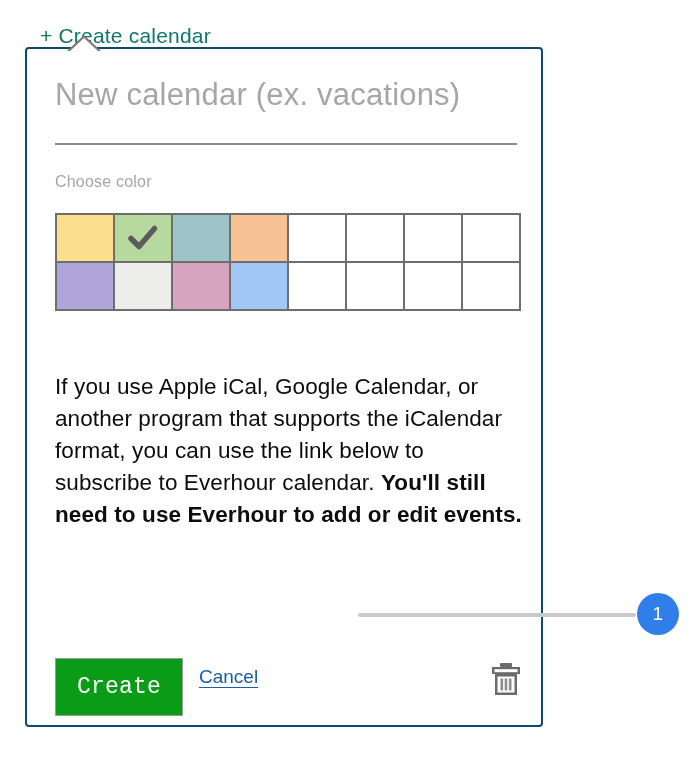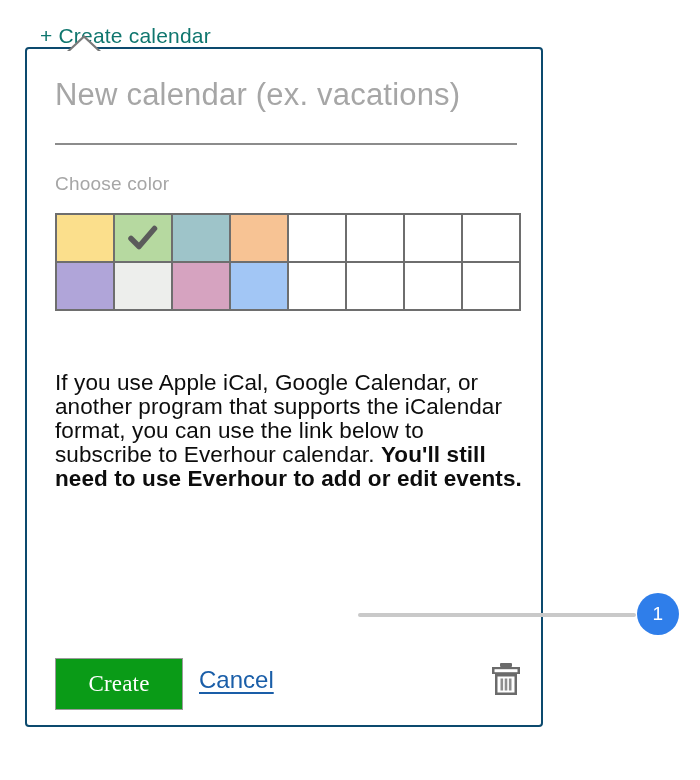--- a/index.html
+++ b/index.html
@@ -86,21 +86,21 @@
     top: 94px;
     width: 462px;
     height: 2px;
     background: #8c8c8c;
   }
 
   
   .section-label {
     position: absolute;
     left: 28px;
-    font-size: 19px;
+    font-size: 16px;
     color: #a6a6a6;
     letter-spacing: 0.2px;
   }
   .label-choose-color { top: 124px; }
   .label-connect      { top: 290px; }
 
   
   .color-grid {
     position: absolute;
     left: 28px;
@@ -128,21 +128,21 @@
   }
   .swatch .check svg { display: block; }
 
   
   .connect-copy {
     position: absolute;
     left: 28px;
     top: 322px;
     width: 468px;
     font-size: 22.5px;
-    line-height: 24px;
+    line-height: 32px;
     color: #0d0d0d;
     letter-spacing: 0.1px;
   }
   .connect-copy b { font-weight: bold; }
 
   
   .subscription-link {
     position: absolute;
     left: 28px;
     top: 538px;
@@ -153,36 +153,36 @@
     cursor: pointer;
     white-space: nowrap;
   }
 
   
   .create-button {
     position: absolute;
     left: 28px;
     top: 609px;
     width: 128px;
-    height: 52px;
+    height: 58px;
     background: #0a9b17;
     border: 1px solid #9b9b9b;
     color: #ffffff;
-    font-family: Liberation Serif, serif;
+    font-family: Liberation Mono, monospace;
     font-size: 23px;
     letter-spacing: 0.2px;
     cursor: pointer;
     padding: 1px;
     box-sizing: border-box;
   }
   .cancel-link {
     position: absolute;
     left: 172px;
     top: 617px;
-    font-size: 24px;
+    font-size: 19px;
     color: #1a5ea8;
     text-decoration: underline;
     text-underline-offset: 4px;
     cursor: pointer;
   }
   .trash-button {
     position: absolute;
     left: 462px;
     top: 612px;
     width: 34px;

